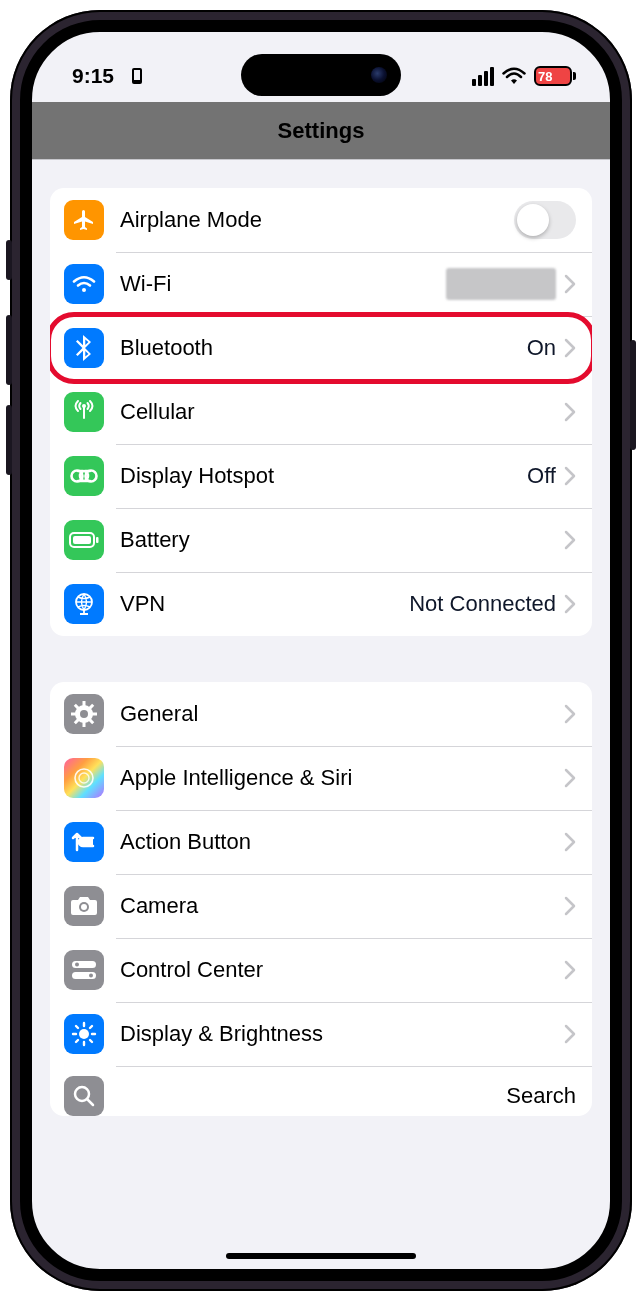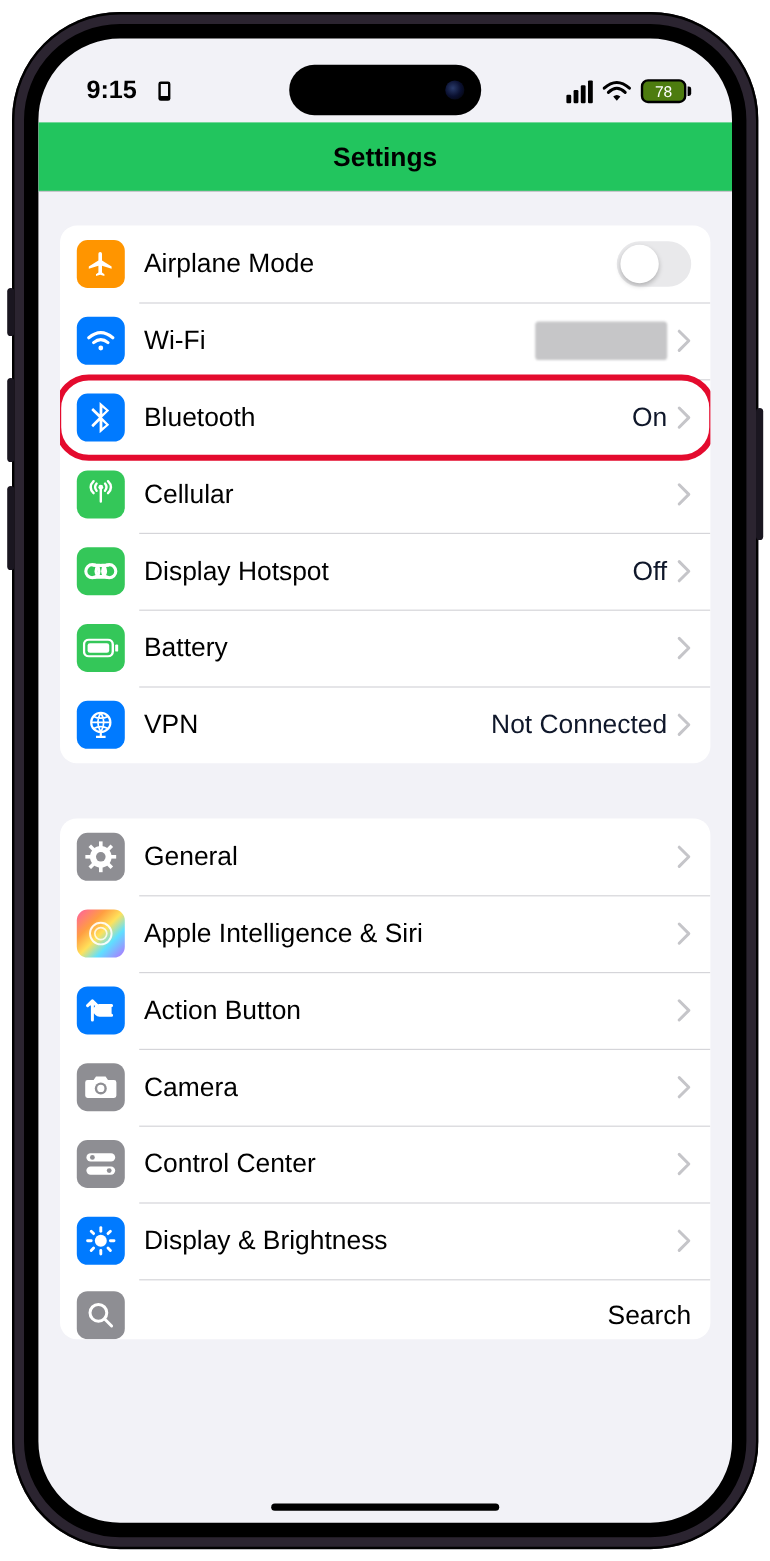--- a/index.html
+++ b/index.html
@@ -73,34 +73,34 @@
     font-size: 21px;
   }
   .status-left { display: flex; align-items: center; gap: 16px; }
   .status-right { display: flex; align-items: center; gap: 8px; }
   .signal-bars { display: flex; align-items: flex-end; gap: 2px; }
   .signal-bars span { width: 4px; background:#000; border-radius:1px; }
   .b1{height:7px}.b2{height:11px}.b3{height:15px}.b4{height:19px}
   .battery { display:flex; align-items:center; }
   .battery-body {
     width: 38px; height: 20px; border: 2px solid #000; border-radius: 6px;
-    background:#4d7c0f; color:#fff; font-size:13px; font-weight:400;
-    display:flex; align-items:center; justify-content:center;
+    background:#ef4444; color:#fff; font-size:13px; font-weight:700;
+    display:flex; align-items:center; 
     padding:0 2px;
   }
   .battery-tip { width:3px; height:8px; background:#000; border-radius:0 2px 2px 0; margin-left:1px; }
 
   
   .nav-header {
     height: 58px;
     display:flex; align-items:center; justify-content:center;
     border-bottom: 0.5px solid #c7c7cc;
     font-size: 22px;
     font-weight: 600;
-    background: #22c55e;
+    background: #737373;
   }
 
   .content {
     flex: 1;
     overflow: hidden;
     padding: 28px 18px 0 18px;
   }
 
   .group {
     background: #fff;

